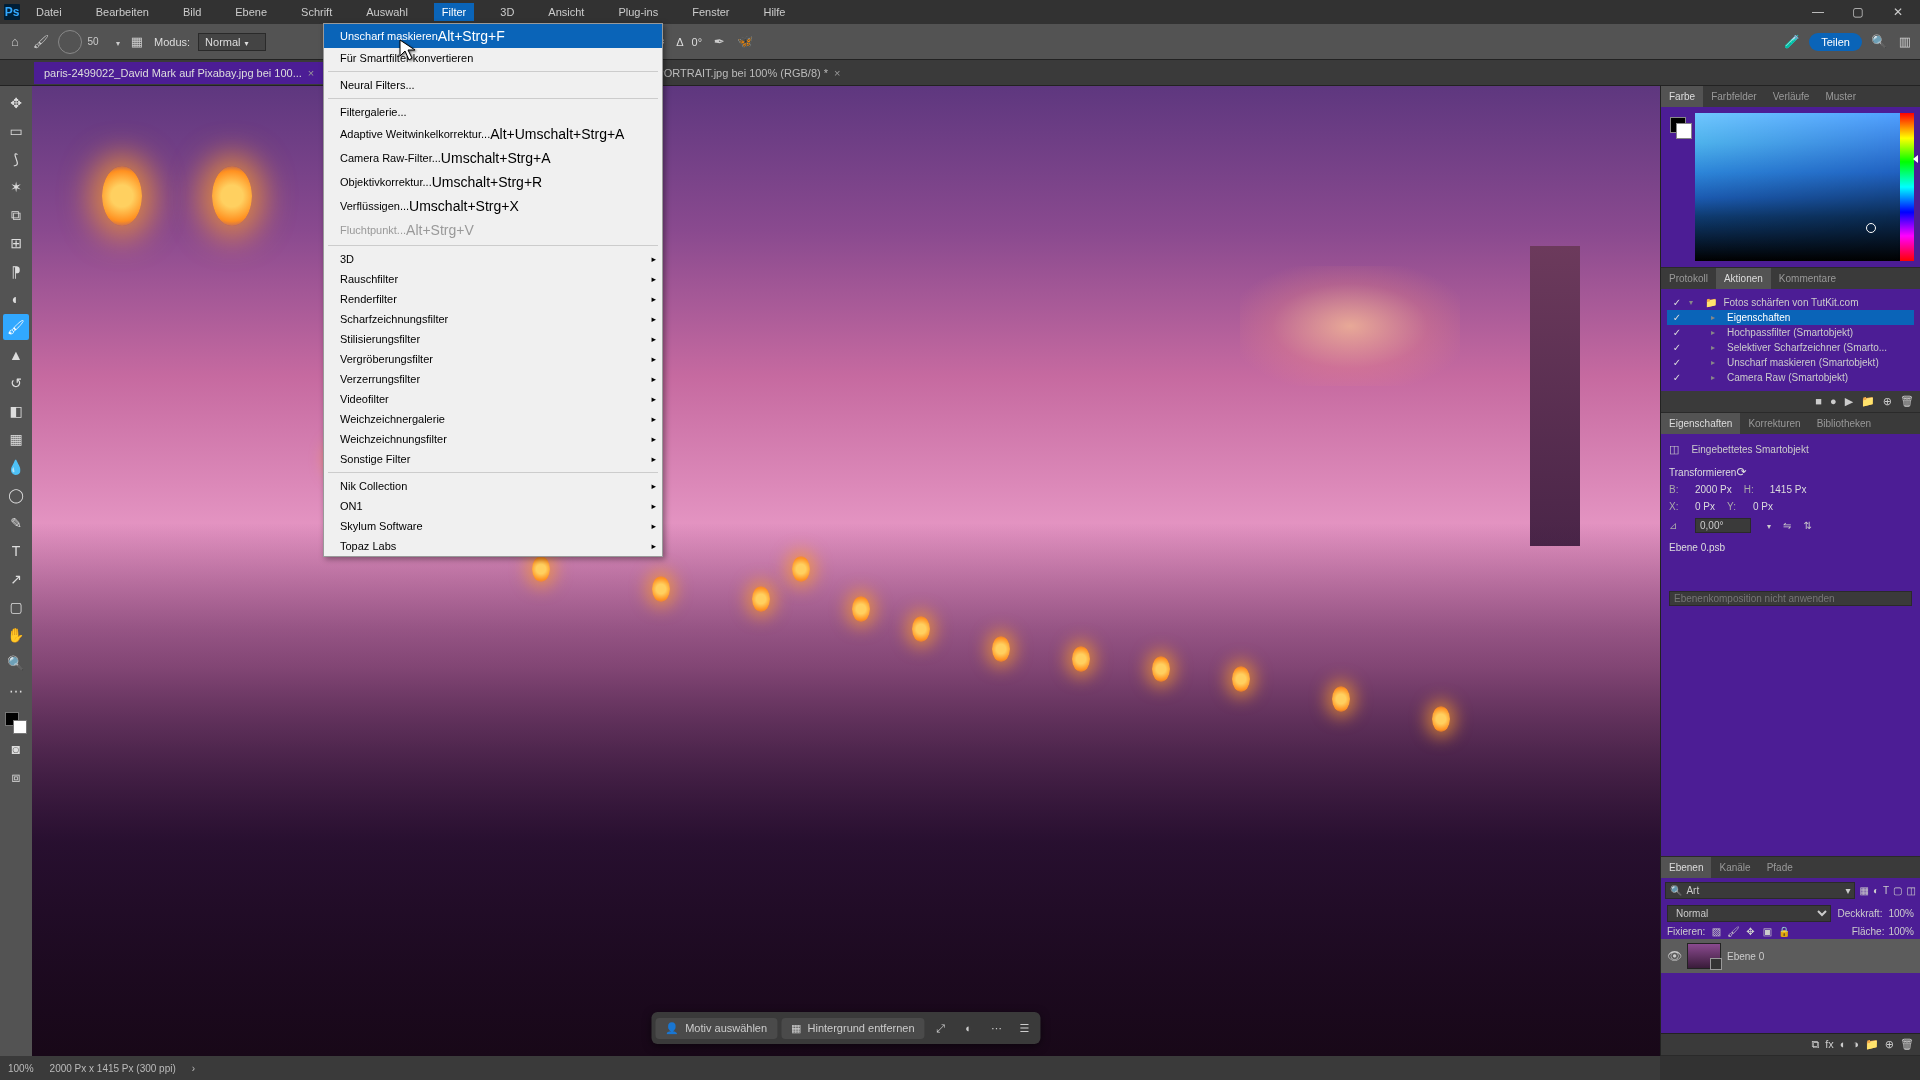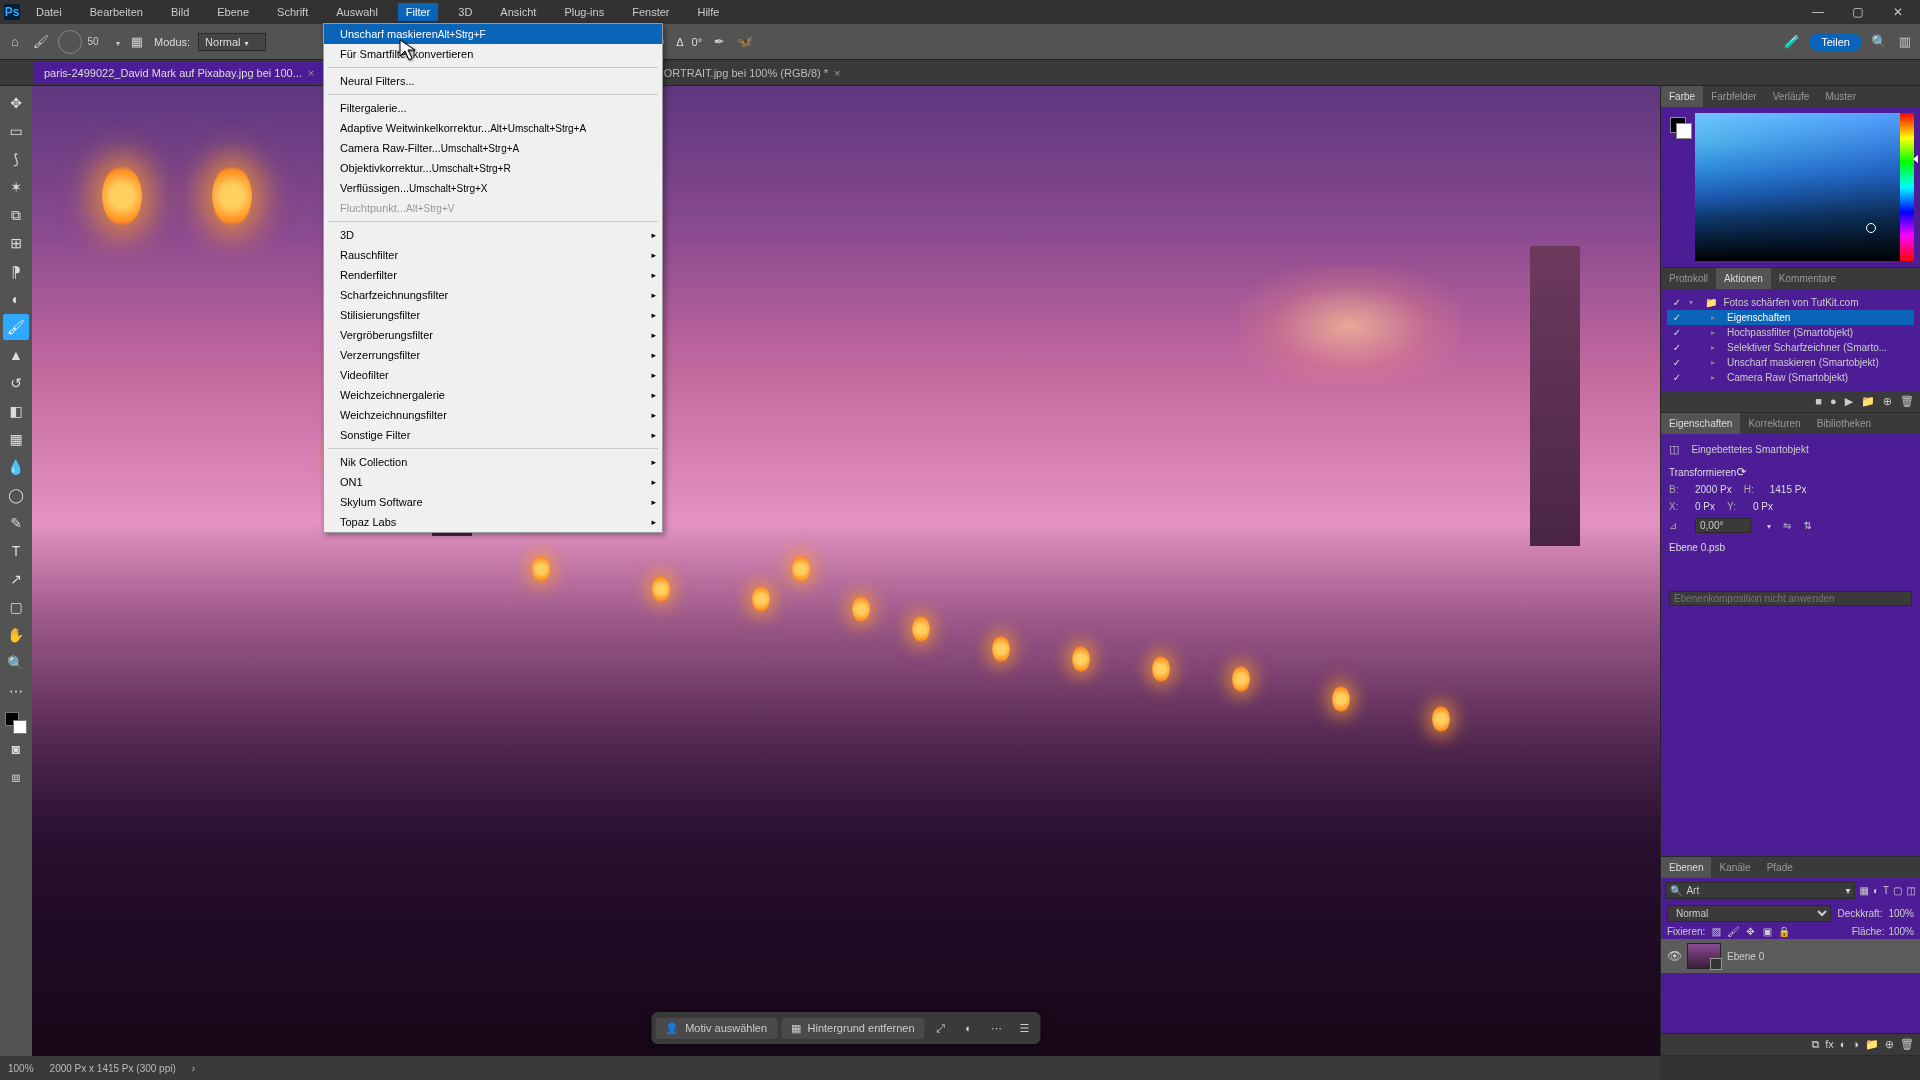--- a/index.html
+++ b/index.html
@@ -1,21 +1,21 @@
 <!DOCTYPE html>
 <html><head>
 <meta charset="utf-8">
 <style>
 * { margin: 0; padding: 0; box-sizing: border-box; font-family: "Segoe UI", Tahoma, sans-serif; user-select: none; }
 body { background: #323232; color: #ccc; font-size: 11px; overflow: hidden; width: 1920px; height: 1080px; position: relative; }
 
 
 .titlebar { height: 24px; background: #323232; display: flex; align-items: center; padding: 0 4px; }
 .titlebar .ps-logo { width: 16px; height: 16px; background: #001e36; border-radius: 1px; display: flex; align-items: center; justify-content: center; font-size: 12px; font-weight: bold; color: #31a8ff; margin-right: 8px; }
-.menubar { display: flex; gap: 12px; }
+.menubar { display: flex; gap: 18px; }
 .menubar-item { padding: 3px 8px; cursor: default; }
 .menubar-item.active { background: #0a64b8; color: #fff; }
 .window-controls { margin-left: auto; display: flex; gap: 4px; }
 .win-btn { width: 36px; height: 22px; display: flex; align-items: center; justify-content: center; font-size: 12px; }
 
 
 .optionsbar { height: 36px; background: #535353; display: flex; align-items: center; padding: 0 6px; gap: 8px; border-bottom: 1px solid #222; }
 .opt-brush { width: 24px; height: 24px; border-radius: 50%; border: 1px solid #888; }
 .opt-size { width: 22px; text-align: center; font-size: 10px; }
 .opt-label { font-size: 11px; color: #ddd; }
@@ -102,21 +102,21 @@
 
 .statusbar { position: absolute; bottom: 0; left: 0; right: 260px; height: 24px; background: #3a3a3a; display: flex; align-items: center; padding: 0 8px; gap: 16px; font-size: 10px; color: #bbb; }
 
 
 .dropdown { position: absolute; top: 23px; left: 323px; width: 340px; background: #f0f0f0; border: 1px solid #999; box-shadow: 2px 2px 6px rgba(0,0,0,0.4); color: #000; font-size: 11px; z-index: 1000; }
 .dd-item { padding: 4px 20px 4px 16px; display: flex; justify-content: flex-start; align-items: center; position: relative; }
 .dd-item.highlight { background: #0a64b8; color: #fff; }
 .dd-item.disabled { color: #999; }
 .dd-sep { height: 1px; background: #ccc; margin: 3px 4px; }
 .dd-sub::after { content: "▸"; position: absolute; right: 6px; font-size: 9px; }
-.dd-shortcut { color: inherit; font-size: 10px; }
+.dd-shortcut { color: inherit; font-size: 14px; }
 
 
 .cursor { position: absolute; z-index: 2000; pointer-events: none; }
 .cursor svg { width: 24px; height: 24px; filter: drop-shadow(1px 1px 1px rgba(0,0,0,0.6)); }
 
 .mini-icon { font-size: 11px; }
 </style>
 </head>
 <body>
 

